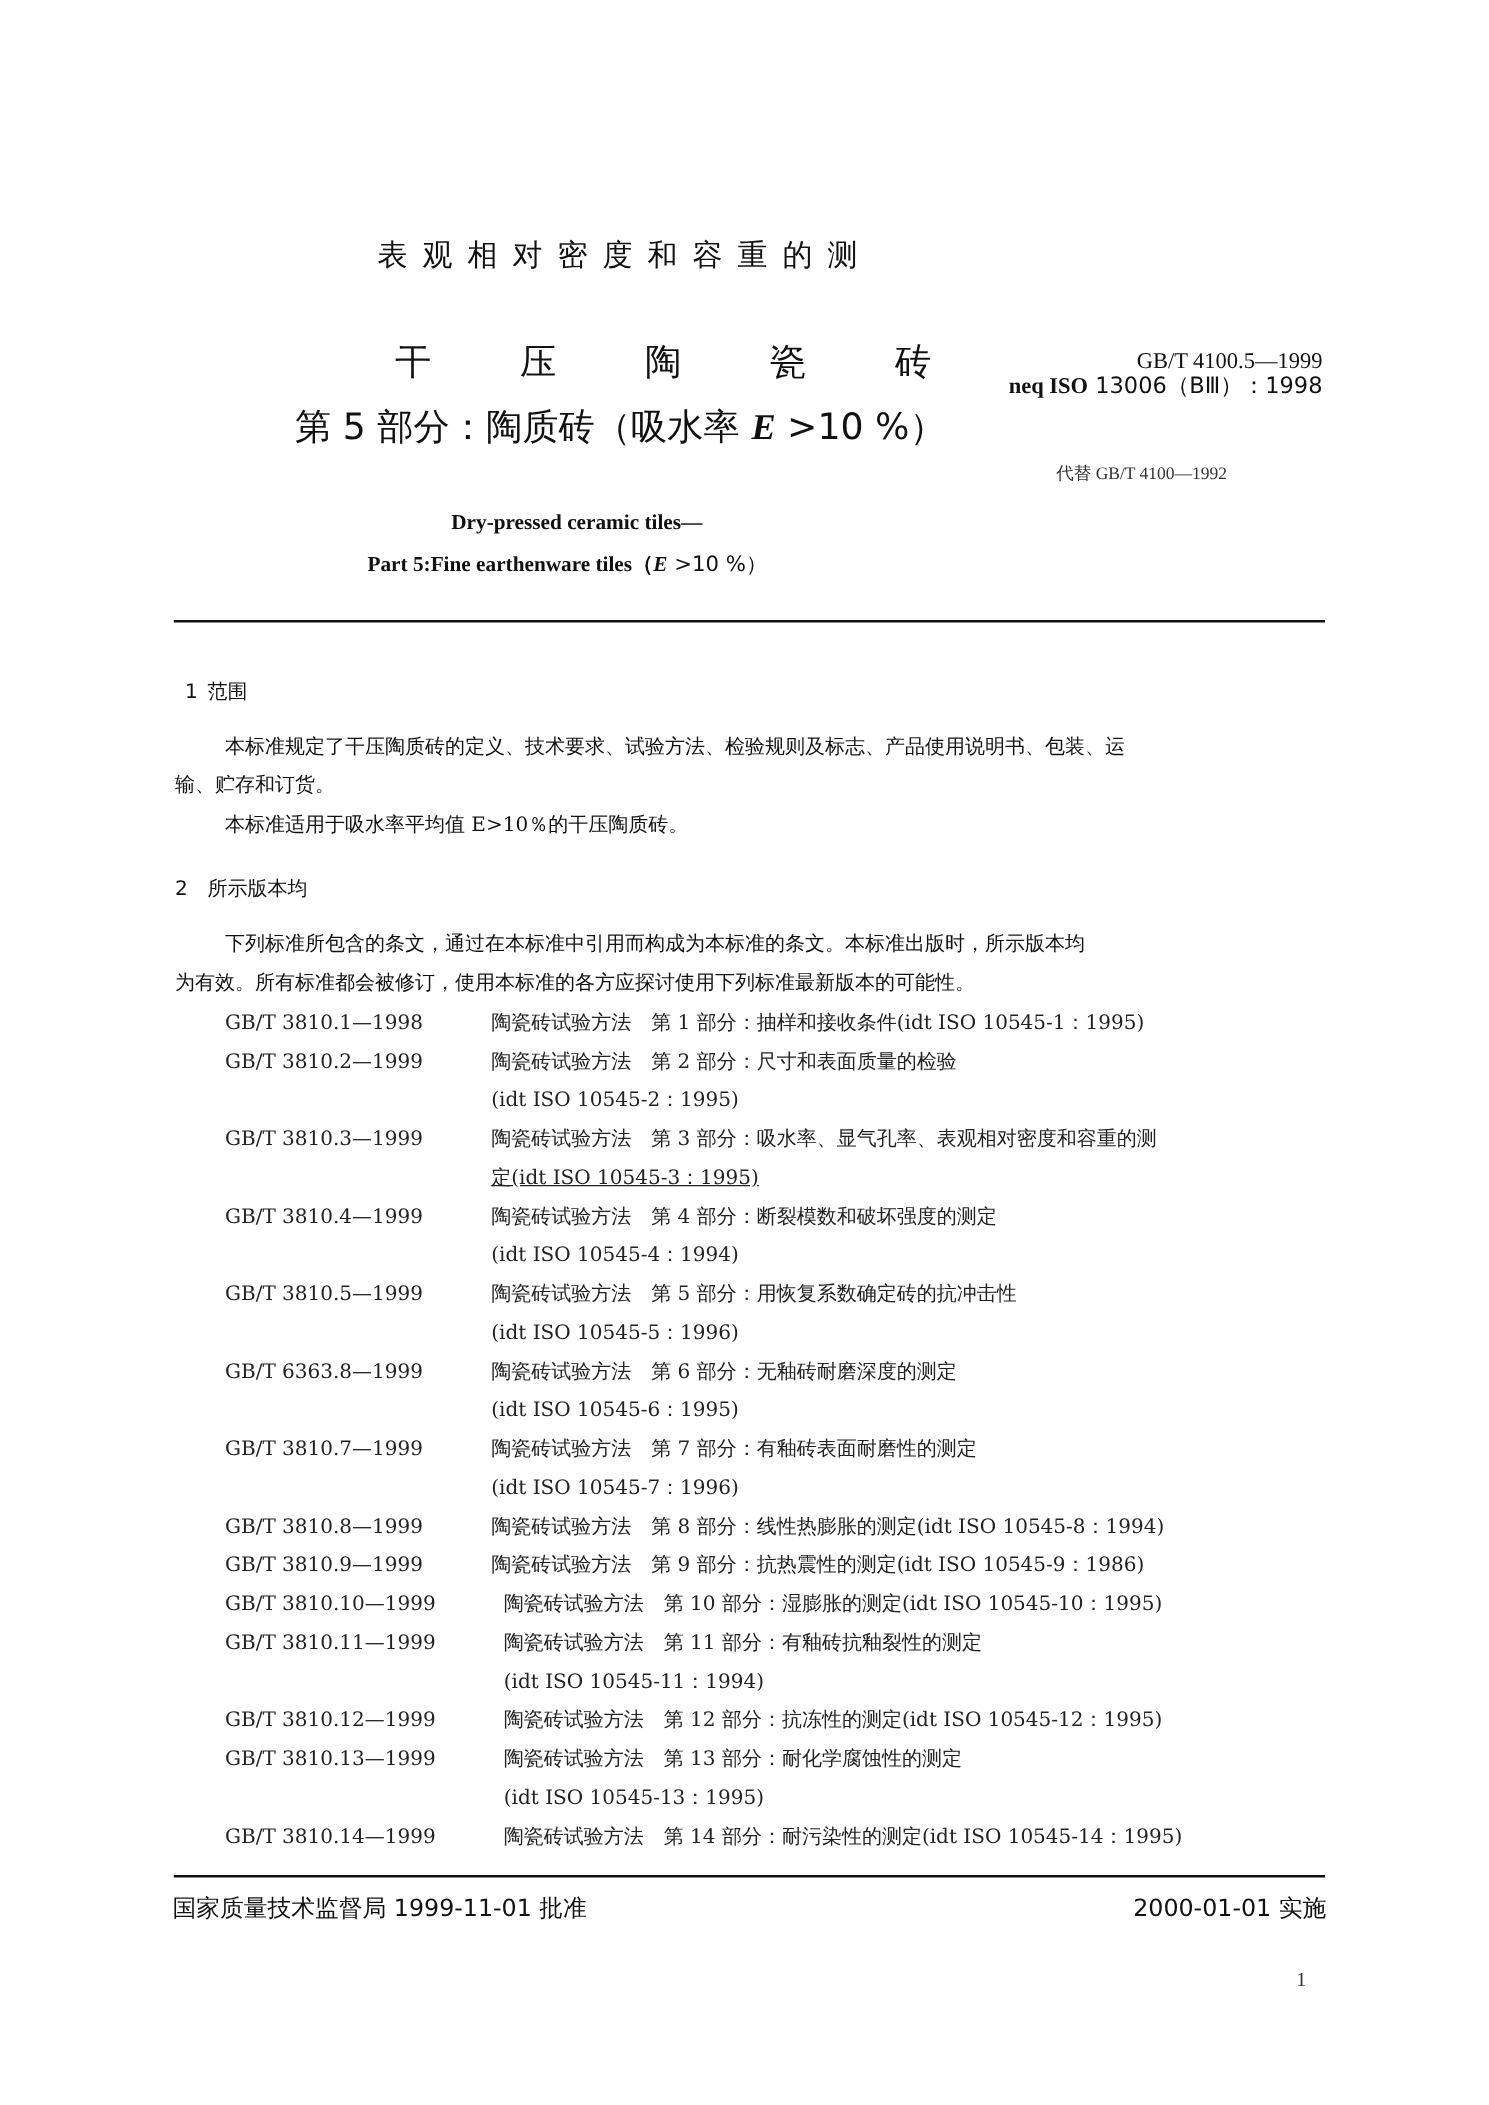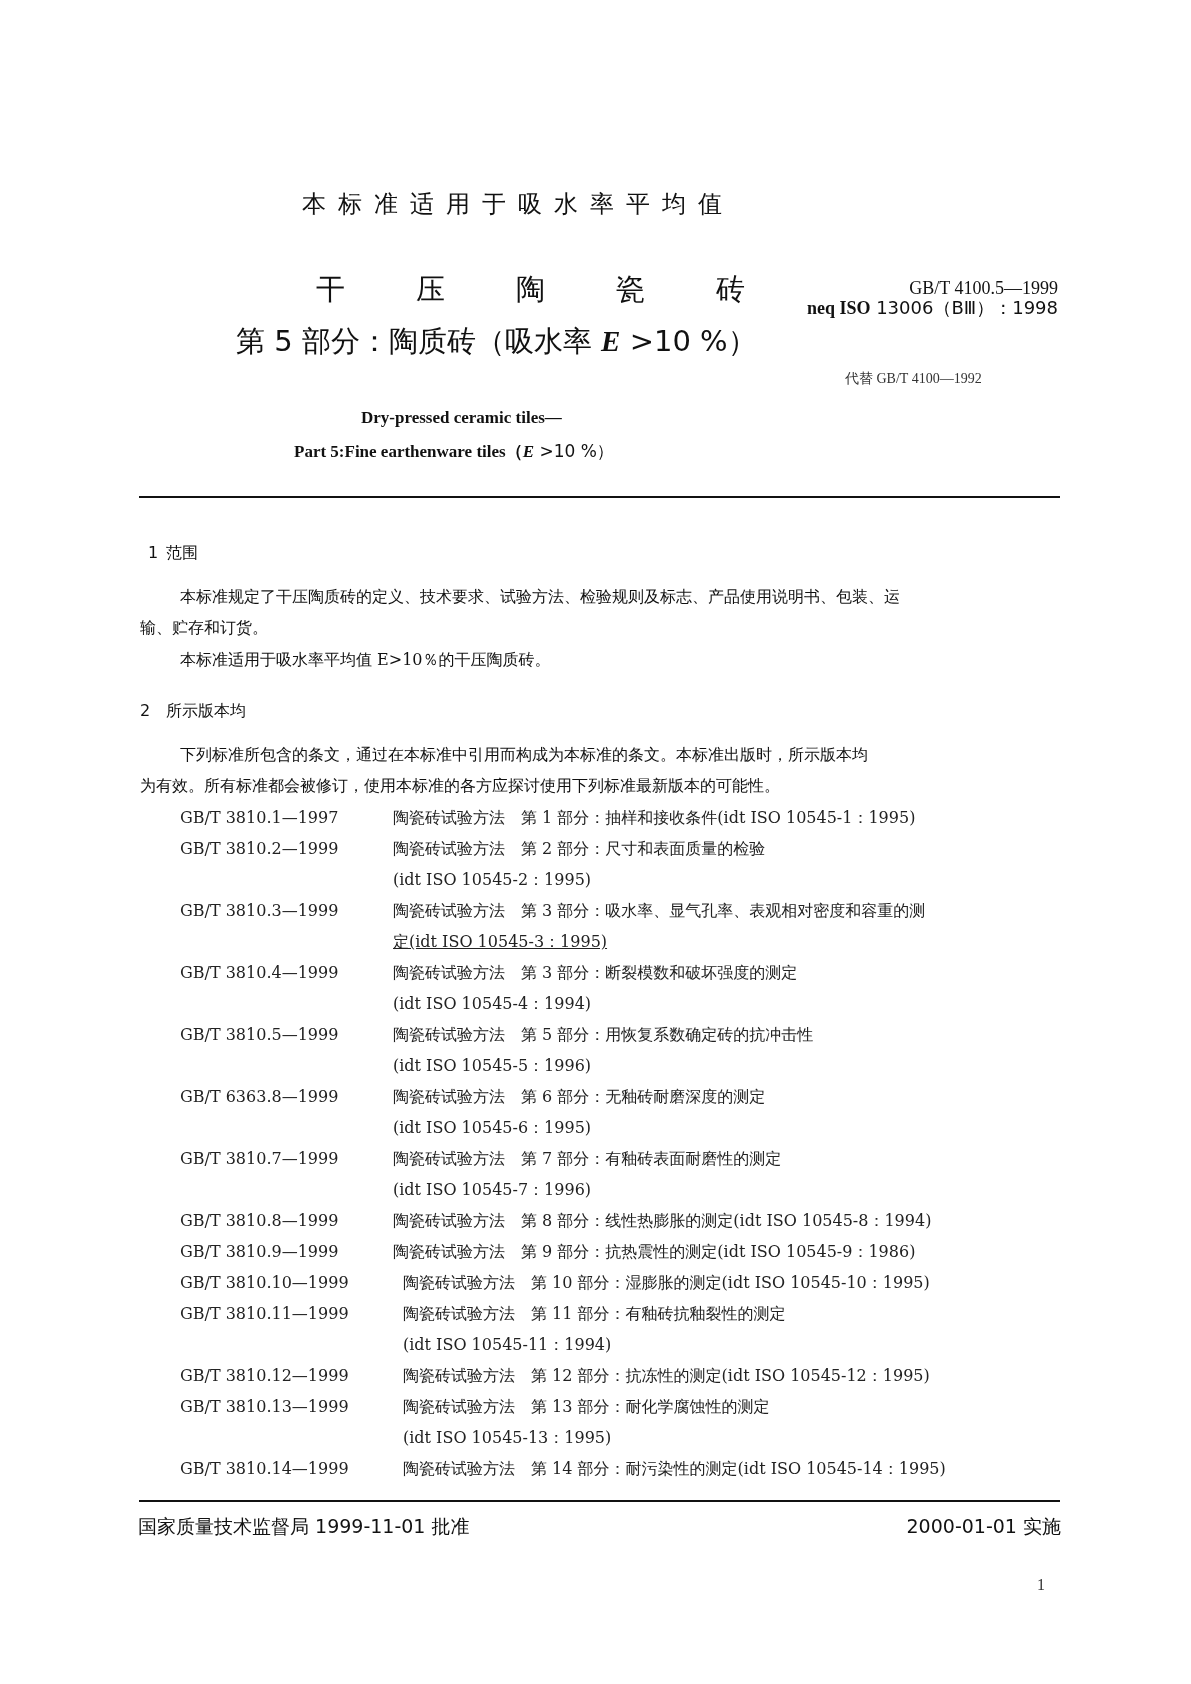--- a/index.html
+++ b/index.html
@@ -27,21 +27,21 @@
   .ref-row { position: absolute; left: 180px; font-size: 16px; font-family: "DejaVu Serif", serif; white-space: nowrap; color: #222; }
   .ref-code { display: inline-block; }
   .ref-desc { position: absolute; white-space: nowrap; }
   .footer-left { left: 138px; top: 1514px; font-size: 19px; }
   .footer-right { right: 130px; top: 1514px; font-size: 19px; }
   .page-num { left: 1037px; top: 1552px; font-size: 16px; color: #333; }
 </style>
 </head>
 <body>
 
-<div class="abs sans national">本标准适用于吸水率平均值</div>
+<div class="abs sans national">表观相对密度和容重的测</div>
 
 <div class="abs sans title-main">
   <span>干</span><span>压</span><span>陶</span><span>瓷</span><span style="width:auto">砖</span>
 </div>
 
 <div class="abs sans title-sub">
   <span>第 5 部分：陶质砖（吸水率 </span><i>E</i><span> &gt;10 %）</span>
 </div>
 
 <div class="abs sans std-code">
@@ -65,33 +65,33 @@
 <div class="abs para" style="left:140px; top:618px;">输、贮存和订货。</div>
 <div class="abs para" style="left:180px; top:650px;">本标准适用于吸水率平均值 E&gt;10％的干压陶质砖。</div>
 
 <div class="abs sans sec-heading" style="left:140px; top:701px;">
   <span class="num">2</span><span>所示版本均</span>
 </div>
 <div class="abs para" style="left:180px; top:745px;">下列标准所包含的条文，通过在本标准中引用而构成为本标准的条文。本标准出版时，所示版本均</div>
 <div class="abs para" style="left:140px; top:776px;">为有效。所有标准都会被修订，使用本标准的各方应探讨使用下列标准最新版本的可能性。</div>
 
 <div>
-  <div class="ref-row" style="top:808px;"><span class="ref-code">GB/T 3810.1—1997</span><span class="ref-desc" style="left:213px;">陶瓷砖试验方法　第 1 部分：抽样和接收条件(idt ISO 10545-1：1995)</span></div>
+  <div class="ref-row" style="top:808px;"><span class="ref-code">GB/T 3810.1—1998</span><span class="ref-desc" style="left:213px;">陶瓷砖试验方法　第 1 部分：抽样和接收条件(idt ISO 10545-1：1995)</span></div>
 
   <div class="ref-row" style="top:839px;"><span class="ref-code">GB/T 3810.2—1999</span><span class="ref-desc" style="left:213px;">陶瓷砖试验方法　第 2 部分：尺寸和表面质量的检验</span></div>
   <div class="ref-row" style="top:870px;">
       <span class="ref-desc" style="left:213px;">(idt ISO 10545-2：1995)</span>
     </div>
 
   <div class="ref-row" style="top:901px;"><span class="ref-code">GB/T 3810.3—1999</span><span class="ref-desc" style="left:213px;">陶瓷砖试验方法　第 3 部分：吸水率、显气孔率、表观相对密度和容重的测</span></div>
   <div class="ref-row" style="top:932px;">
       <span class="ref-desc" style="left:213px;text-decoration:underline;">定(idt ISO 10545-3：1995)</span>
     </div>
 
-  <div class="ref-row" style="top:963px;"><span class="ref-code">GB/T 3810.4—1999</span><span class="ref-desc" style="left:213px;">陶瓷砖试验方法　第 3 部分：断裂模数和破坏强度的测定</span></div>
+  <div class="ref-row" style="top:963px;"><span class="ref-code">GB/T 3810.4—1999</span><span class="ref-desc" style="left:213px;">陶瓷砖试验方法　第 4 部分：断裂模数和破坏强度的测定</span></div>
   <div class="ref-row" style="top:994px;">
       <span class="ref-desc" style="left:213px;">(idt ISO 10545-4：1994)</span>
     </div>
 
   <div class="ref-row" style="top:1025px;"><span class="ref-code">GB/T 3810.5—1999</span><span class="ref-desc" style="left:213px;">陶瓷砖试验方法　第 5 部分：用恢复系数确定砖的抗冲击性</span></div>
   <div class="ref-row" style="top:1056px;">
       <span class="ref-desc" style="left:213px;">(idt ISO 10545-5：1996)</span>
     </div>
 
   <div class="ref-row" style="top:1087px;"><span class="ref-code">GB/T 6363.8—1999</span><span class="ref-desc" style="left:213px;">陶瓷砖试验方法　第 6 部分：无釉砖耐磨深度的测定</span></div>

